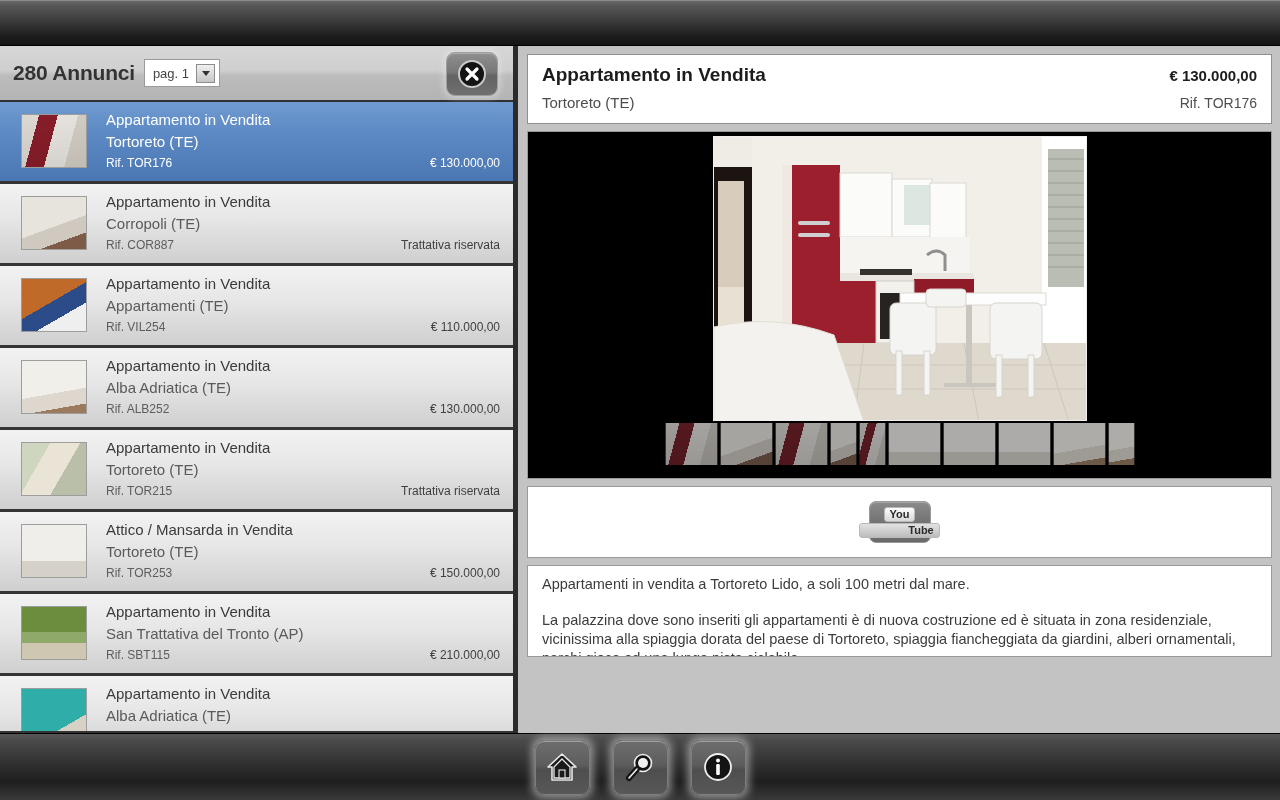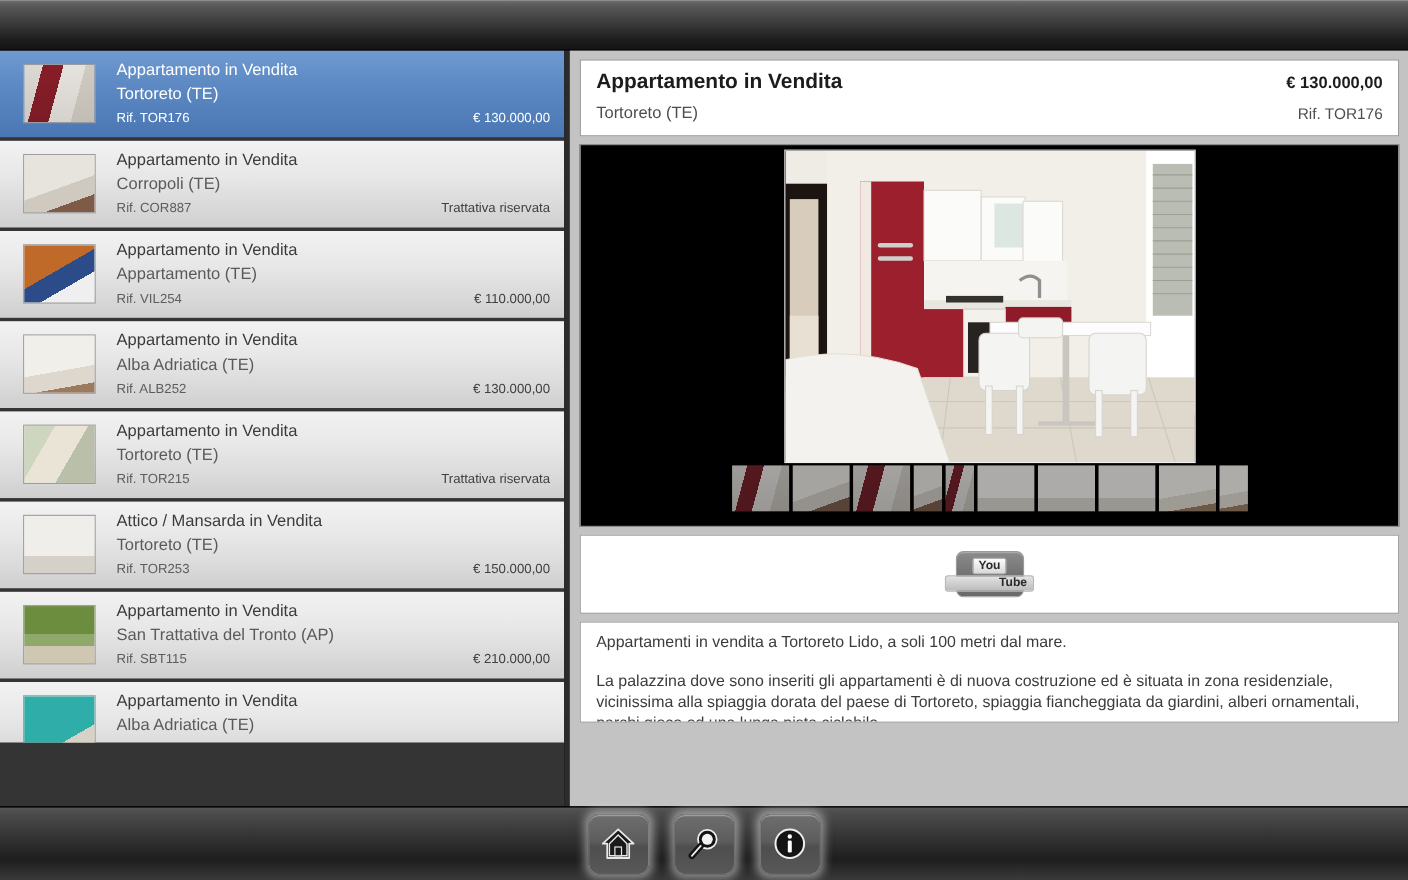--- a/index.html
+++ b/index.html
@@ -235,20 +235,37 @@
 </style>
 </head>
 <body>
 
 <div id="app">
 
   <div class="topbar"></div>
 
   <div class="left-panel">
 
+    <div class="list-header">
+      <span class="list-count">280 Annunci</span>
+
+      <div class="page-select">
+        <span class="pg-label">pag. 1</span>
+        <span class="pg-arrow">
+            <i></i>
+          </span>
+      </div>
+
+      <div class="close-btn">
+        <svg width="30" height="30" viewBox="0 0 30 30">
+          <circle cx="15" cy="15" r="13" fill="#141414" stroke="#c9c9c9" stroke-width="2"></circle>
+          <path d="M10 10 L20 20 M20 10 L10 20" stroke="#ffffff" stroke-width="3.2" stroke-linecap="round"></path>
+        </svg>
+      </div>
+    </div>
 
     <div class="list-scroll">
 
     <div class="list-item selected">
           <div class="li-thumb">
             <div class="ph art-kitchen-red"></div>
           </div>
           <div class="li-title">Appartamento in Vendita</div>
           <div class="li-city">Tortoreto (TE)</div>
           <div class="li-ref">Rif. TOR176</div>
@@ -261,21 +278,21 @@
           <div class="li-title">Appartamento in Vendita</div>
           <div class="li-city">Corropoli (TE)</div>
           <div class="li-ref">Rif. COR887</div>
           <div class="li-price">Trattativa riservata</div>
         </div>
         <div class="list-item">
           <div class="li-thumb">
             <div class="ph art-orange"></div>
           </div>
           <div class="li-title">Appartamento in Vendita</div>
-          <div class="li-city">Appartamento (TE)</div>
+          <div class="li-city">Appartamenti (TE)</div>
           <div class="li-ref">Rif. VIL254</div>
           <div class="li-price">€ 110.000,00</div>
         </div>
         <div class="list-item">
           <div class="li-thumb">
             <div class="ph art-white-room"></div>
           </div>
           <div class="li-title">Appartamento in Vendita</div>
           <div class="li-city">Alba Adriatica (TE)</div>
           <div class="li-ref">Rif. ALB252</div>

